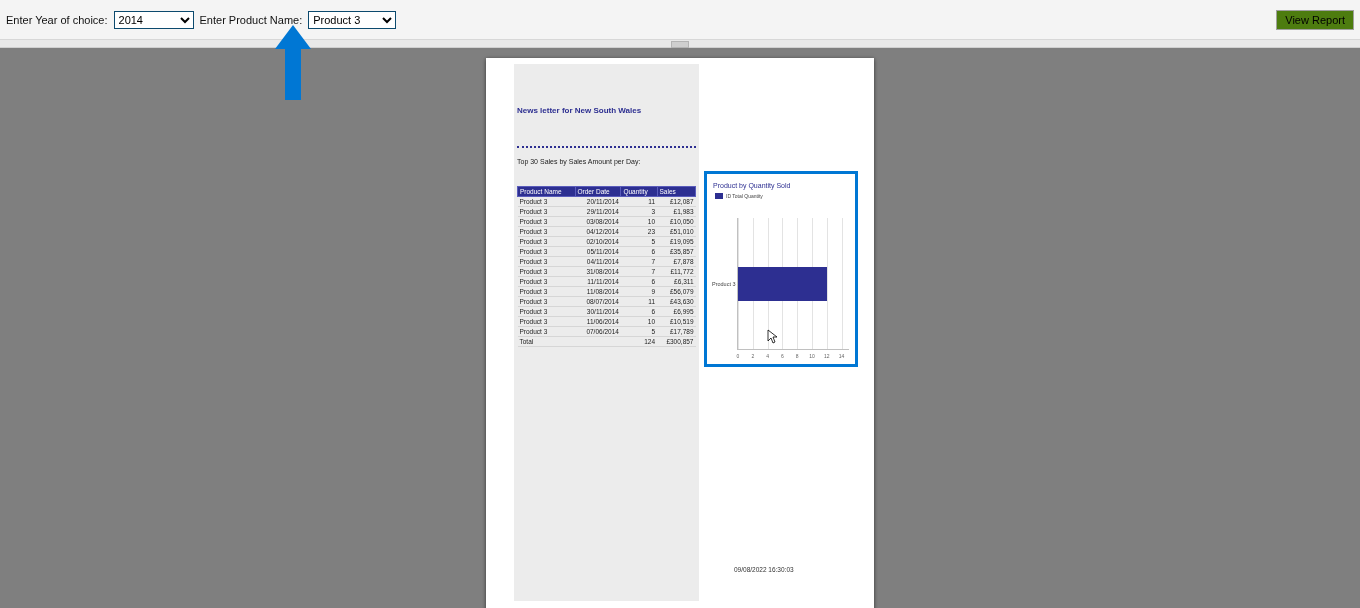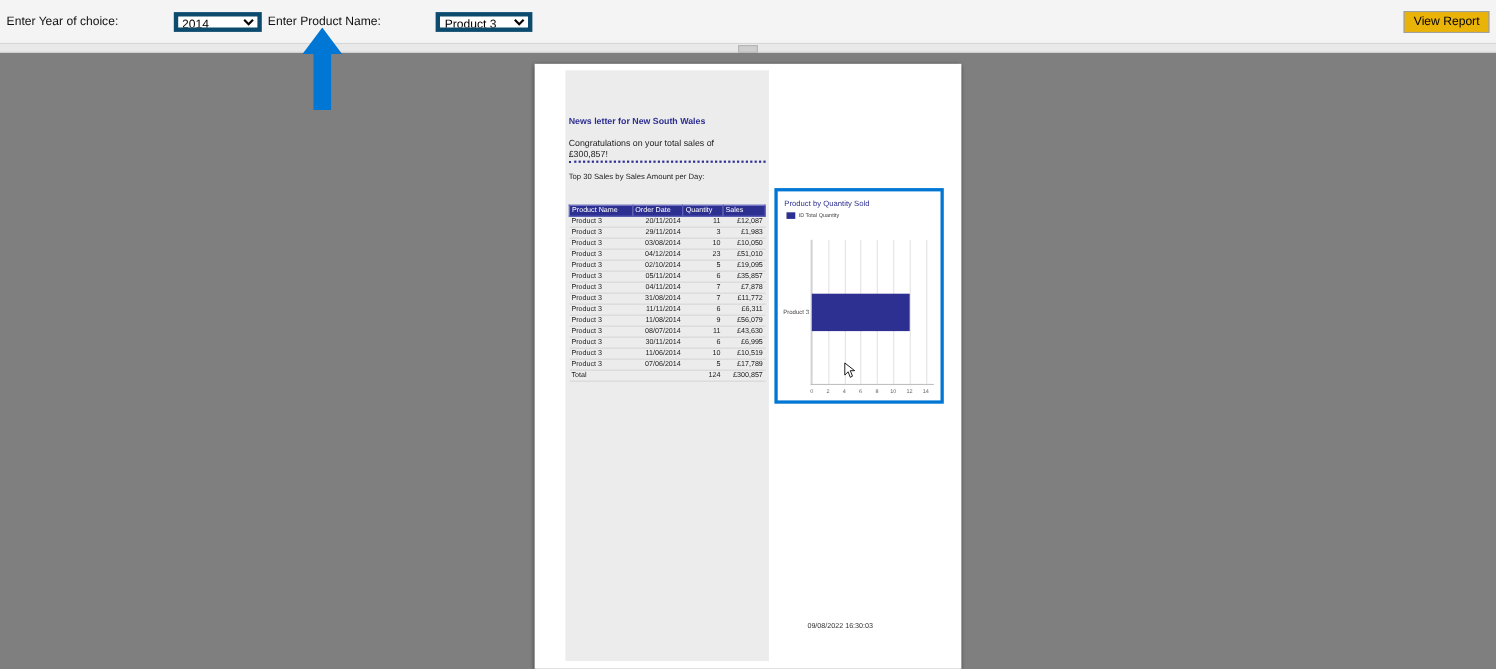--- a/index.html
+++ b/index.html
@@ -15,25 +15,25 @@
     height:40px;
     background:#f4f4f4;
     border-bottom:1px solid #d7d7d7;
     display:flex;
     align-items:center;
     padding:0 6px;
     gap:6px;
   }
   .toolbar label{font-size:11px;color:#111;white-space:nowrap;}
   .toolbar select{
-    font-size:11px;height:18px;border:4px solid #0c4a6e;background:#fff;margin-left:44px;
+    font-size:11px;height:18px;border:1px solid #0c4a6e;background:#fff;
   }
   .toolbar .spacer{flex:1;}
   .toolbar button{
-    font-size:11px;height:20px;border:1px solid #a0a0a0;background:#eab308;
+    font-size:11px;height:20px;border:1px solid #a0a0a0;background:#4d7c0f;
     padding:0 8px;cursor:pointer;
   }
   .tb-strip{height:8px;background:#e9e9e9;border-bottom:1px solid #d0d0d0;position:relative;}
   .tb-strip::after{
     content:"";position:absolute;left:50%;top:1px;transform:translateX(-50%);
     width:16px;height:5px;background:#cfcfcf;border:1px solid #b4b4b4;
   }
   
   .annot-arrow{
     position:absolute;
@@ -154,24 +154,20 @@
     <polygon points="18,0 36,24 26,24 26,75 10,75 10,24 0,24" fill="#0077d4"></polygon>
   </svg>
 </div>
 
 <div class="desk">
   <div class="sheet">
 
     <div class="gray-col"></div>
 
     <div class="news-title">News letter for New South Wales</div>
-    <div class="congrats">
-      <span>Congratulations on your total sales of</span><br>
-      <span>£300,857!</span>
-    </div>
     <div class="dashed"></div>
     <div class="top30">Top 30 Sales by Sales Amount per Day:</div>
 
     <table class="rep">
       <thead>
         <tr>
           <th>Product Name</th>
           <th>Order Date</th>
           <th>Quantity</th>
           <th>Sales</th>

